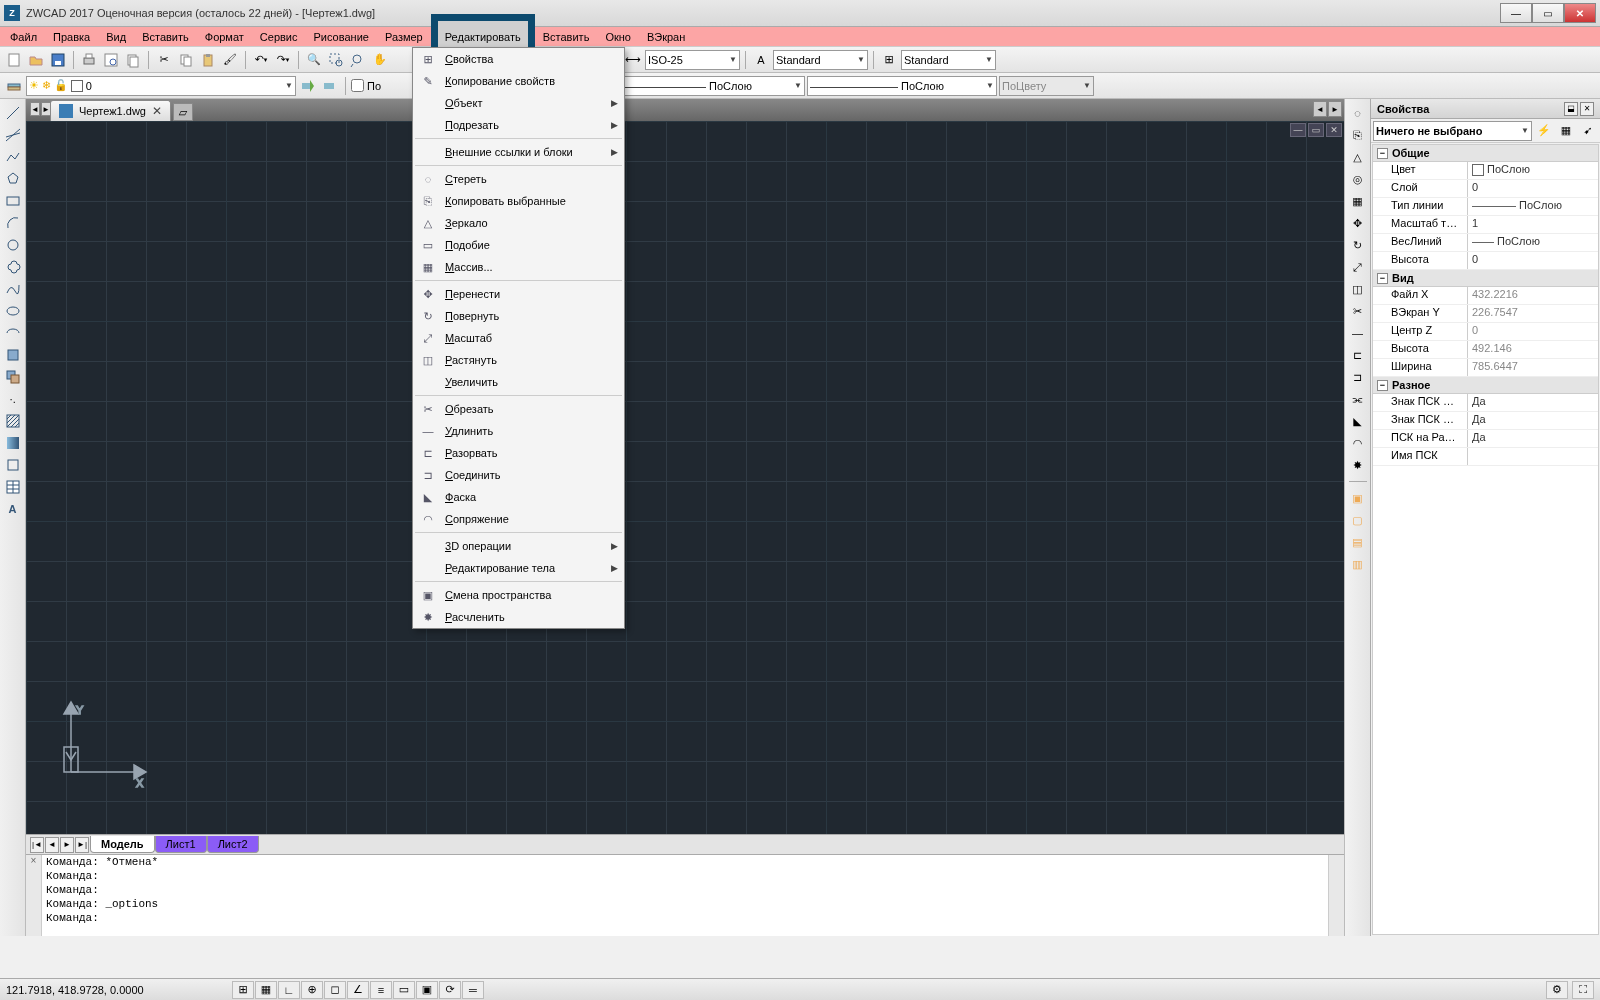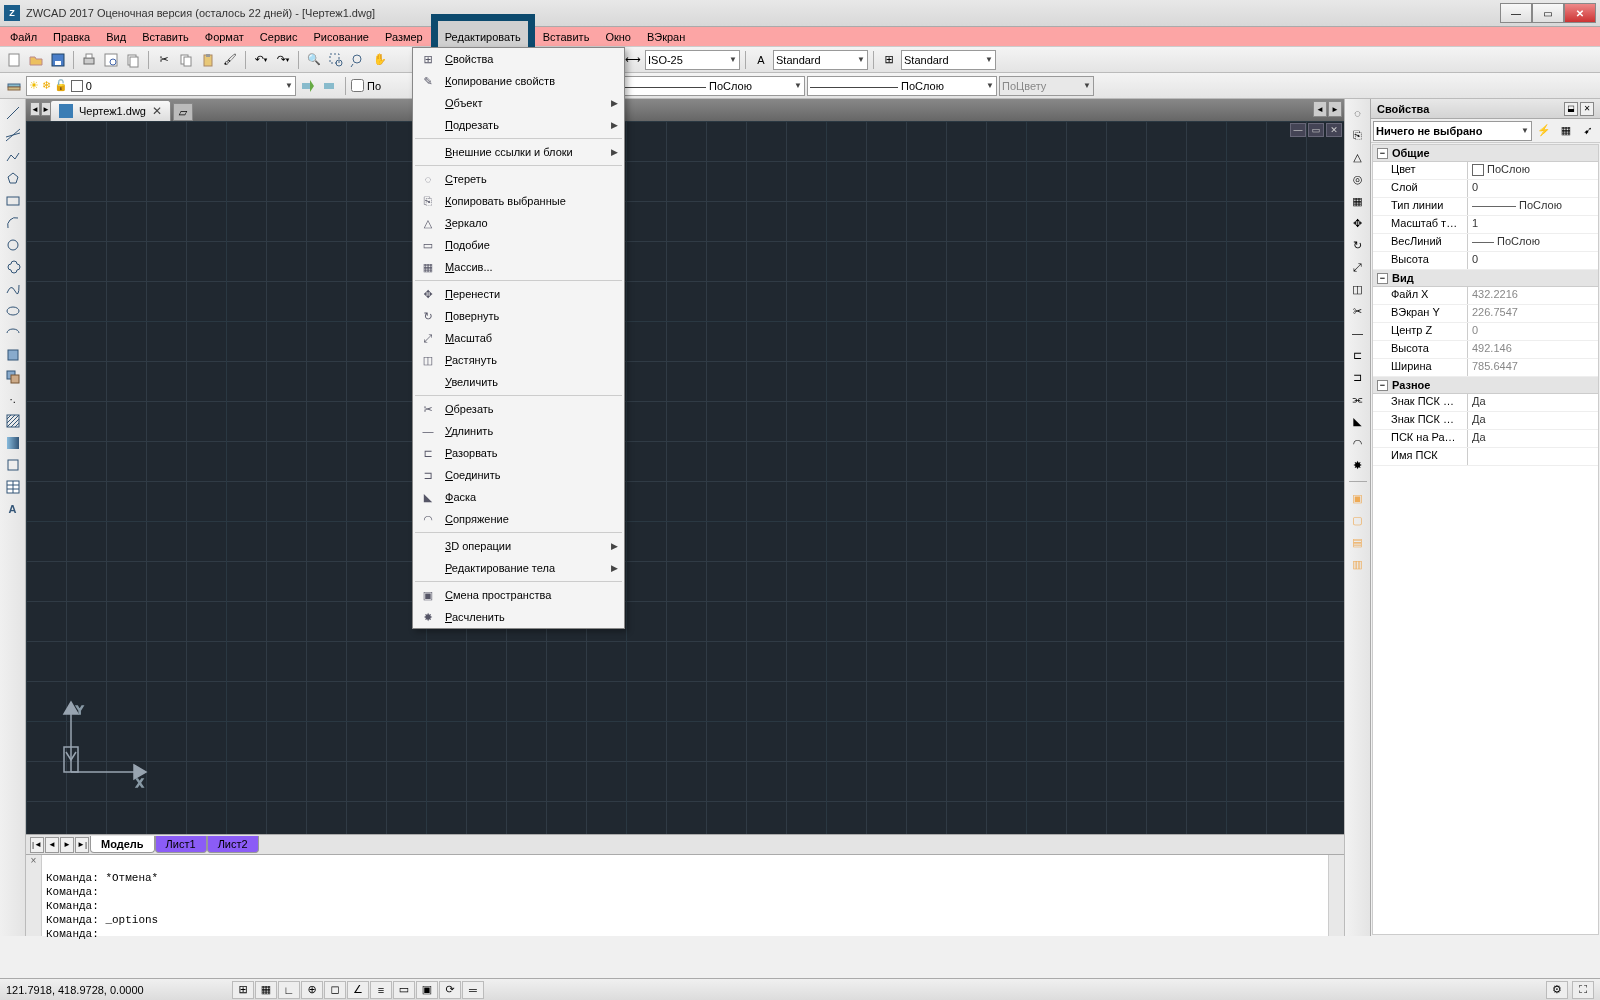--- a/index.html
+++ b/index.html
@@ -36,21 +36,21 @@
 .docwinbtns{position:absolute;top:2px;right:2px;display:flex;gap:2px}
 .docwinbtns .db{width:16px;height:14px;background:#445;border:1px solid #667;color:#ccc;font-size:9px;display:flex;align-items:center;justify-content:center;cursor:pointer}
 .ucs{position:absolute;left:20px;bottom:30px;color:#aab}
 .ucs svg{stroke:#8899a5;fill:none;stroke-width:1.5}
 .modeltabs{height:20px;background:#e4e4e4;border-top:1px solid #aaa;display:flex;align-items:center;padding-left:4px}
 .modeltabs .nb{width:14px;height:16px;border:1px solid #999;background:#f0f0f0;font-size:8px;display:flex;align-items:center;justify-content:center;cursor:pointer;margin-right:1px}
 .mtab{padding:2px 10px;border:1px solid #999;background:#8b5cf6;cursor:pointer;border-radius:0 0 4px 4px;border-top:none}
 .mtab.active{background:#fff;font-weight:bold}
 .cmdarea{height:82px;background:#fff;border-top:1px solid #aaa;display:flex}
 .cmdarea .cx{width:16px;background:#e8e8e8;border-right:1px solid #ccc;text-align:center;font-size:10px;color:#666;cursor:pointer}
-.cmdtext{flex:1;padding:16px 4px;font-family:'Courier New',monospace;font-size:11px;line-height:14px;white-space:pre}
+.cmdtext{flex:1;padding:0 4px;font-family:'Courier New',monospace;font-size:11px;line-height:14px;white-space:pre}
 .cmdscroll{width:16px;background:#e8e8e8;border-left:1px solid #ccc}
 .rpanel{width:230px;background:#f0f0f0;border-left:1px solid #aaa;display:flex;flex-direction:column}
 .rpanel .hdr{height:20px;background:linear-gradient(#e8e8e8,#d4d4d4);border-bottom:1px solid #aaa;display:flex;align-items:center;padding:0 6px}
 .rpanel .hdr .ttl{font-weight:bold;flex:1}
 .rpanel .hdr .hb{width:14px;height:14px;border:1px solid #888;background:#f0f0f0;font-size:8px;display:flex;align-items:center;justify-content:center;cursor:pointer;margin-left:2px}
 .selrow{height:24px;display:flex;align-items:center;padding:2px;gap:2px;border-bottom:1px solid #ccc}
 .selrow .combo{flex:1}
 .propgrid{flex:1;overflow:auto;background:#fff;border:1px solid #ccc;margin:1px}
 .pgroup{background:#e4e4e4;padding:2px 4px;font-weight:bold;border-bottom:1px solid #ccc;display:flex;align-items:center;gap:4px}
 .pgroup .exp{width:11px;height:11px;border:1px solid #888;background:#fff;font-size:9px;display:flex;align-items:center;justify-content:center;line-height:1}

